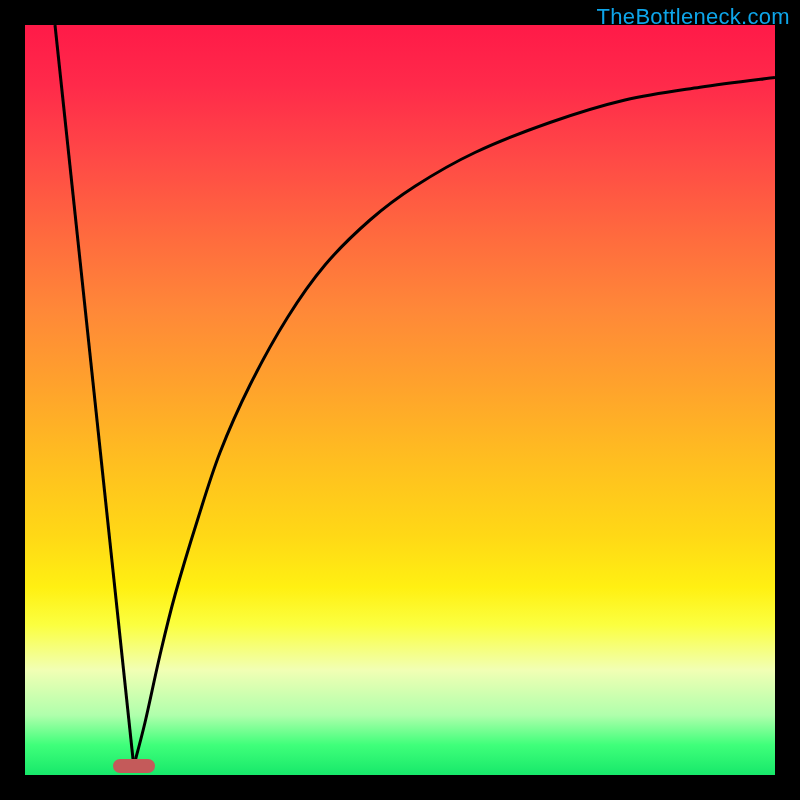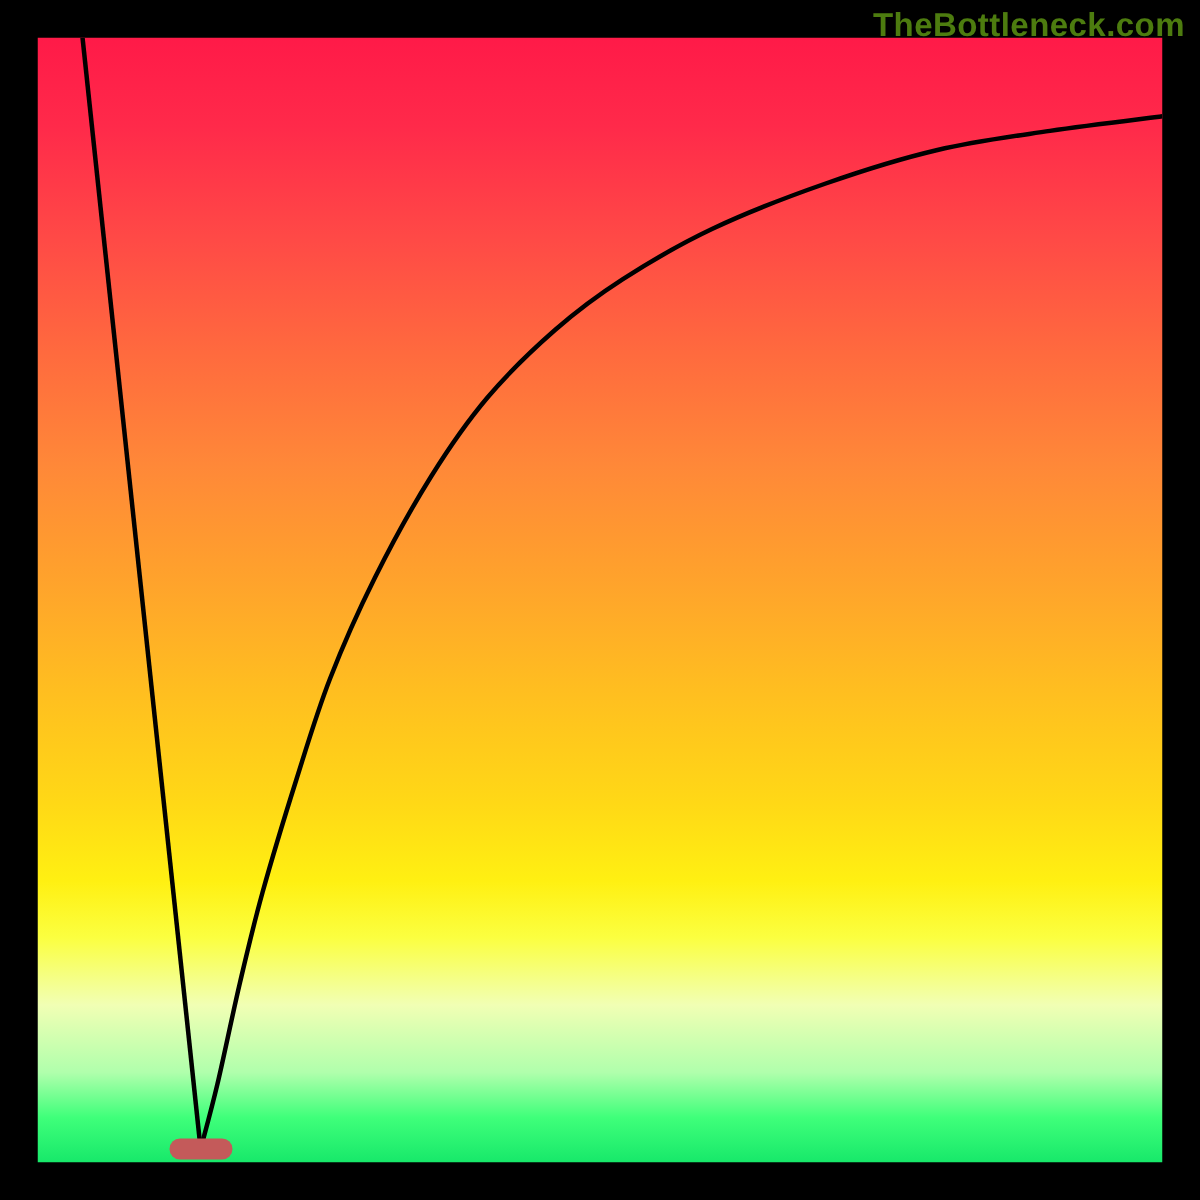--- a/index.html
+++ b/index.html
@@ -61,24 +61,23 @@
     position: absolute;
     width: 42px;
     height: 14px;
     border-radius: 7px;
     background: #c45a5a;
   }
   .watermark {
     position: absolute;
     top: 4px;
     right: 10px;
-    color: #4d7c0f;
+    color: #0ea5e9;
     font-size: 22px;
     letter-spacing: 0.3px;
-    font-weight: bold;
   }
 </style>
 </head>
 <body>
 
 <div class="frame">
 
   <div class="plot-area">
     <div class="gradient-bg"></div>
 

